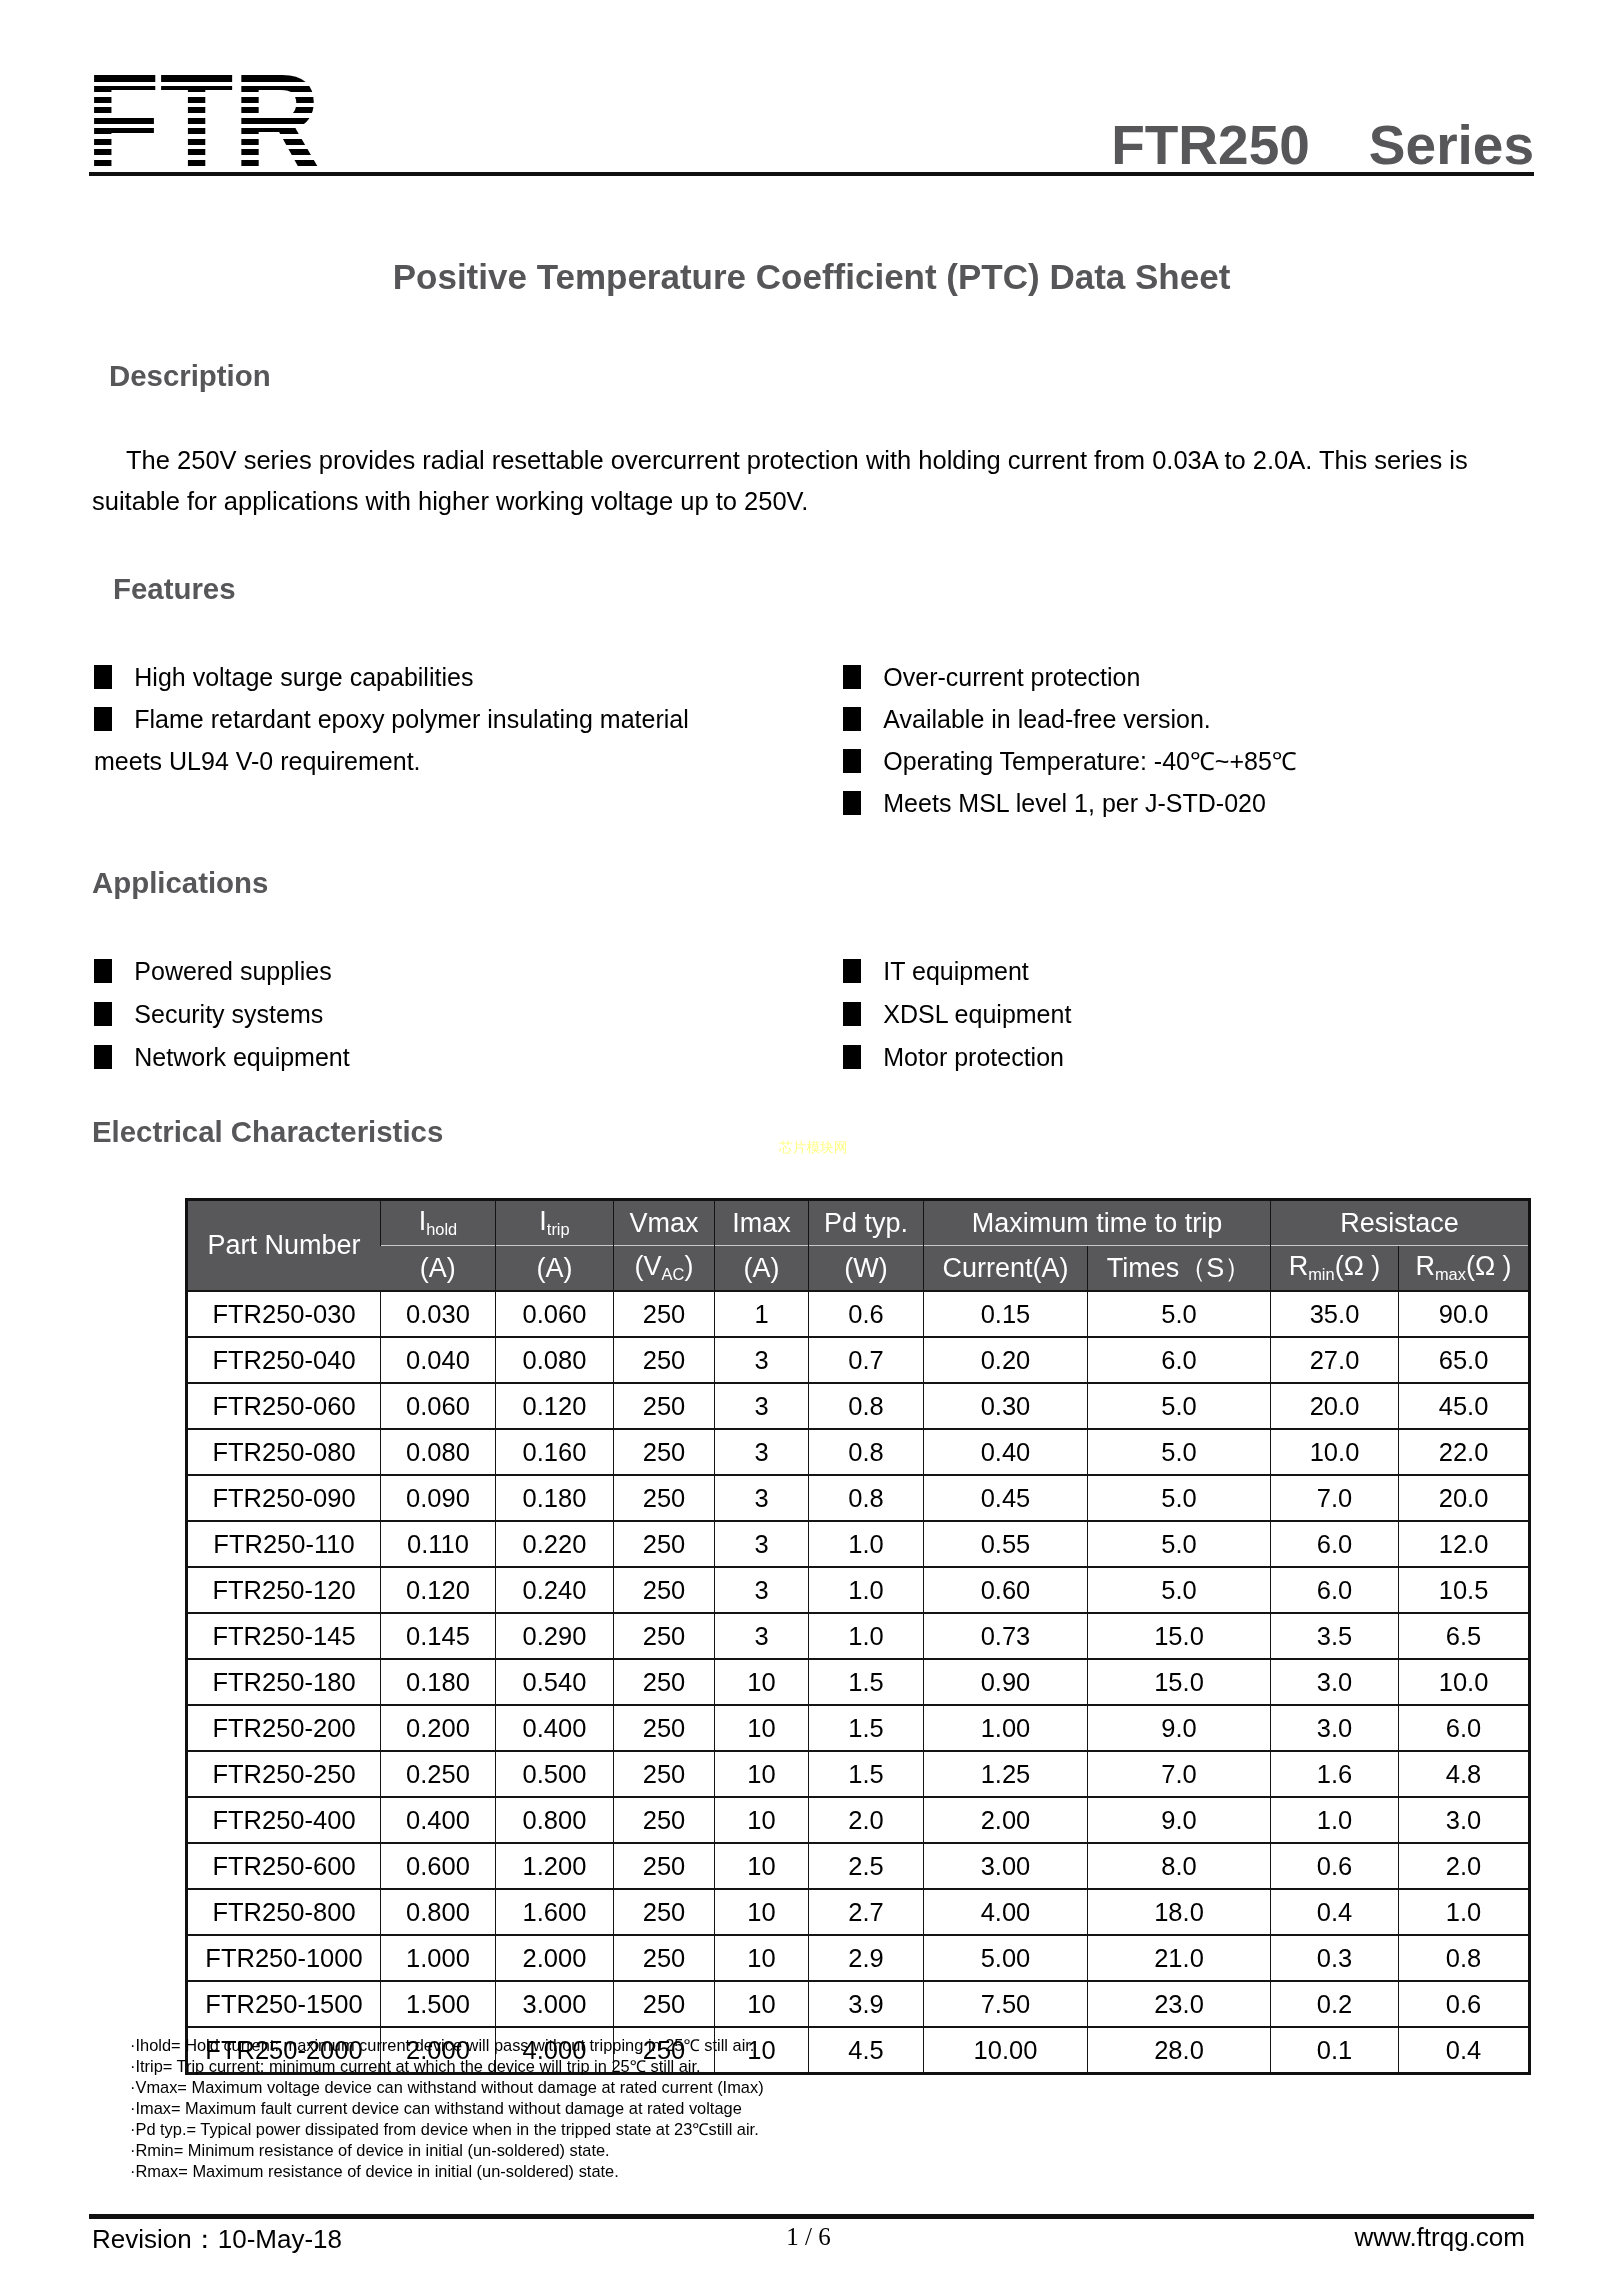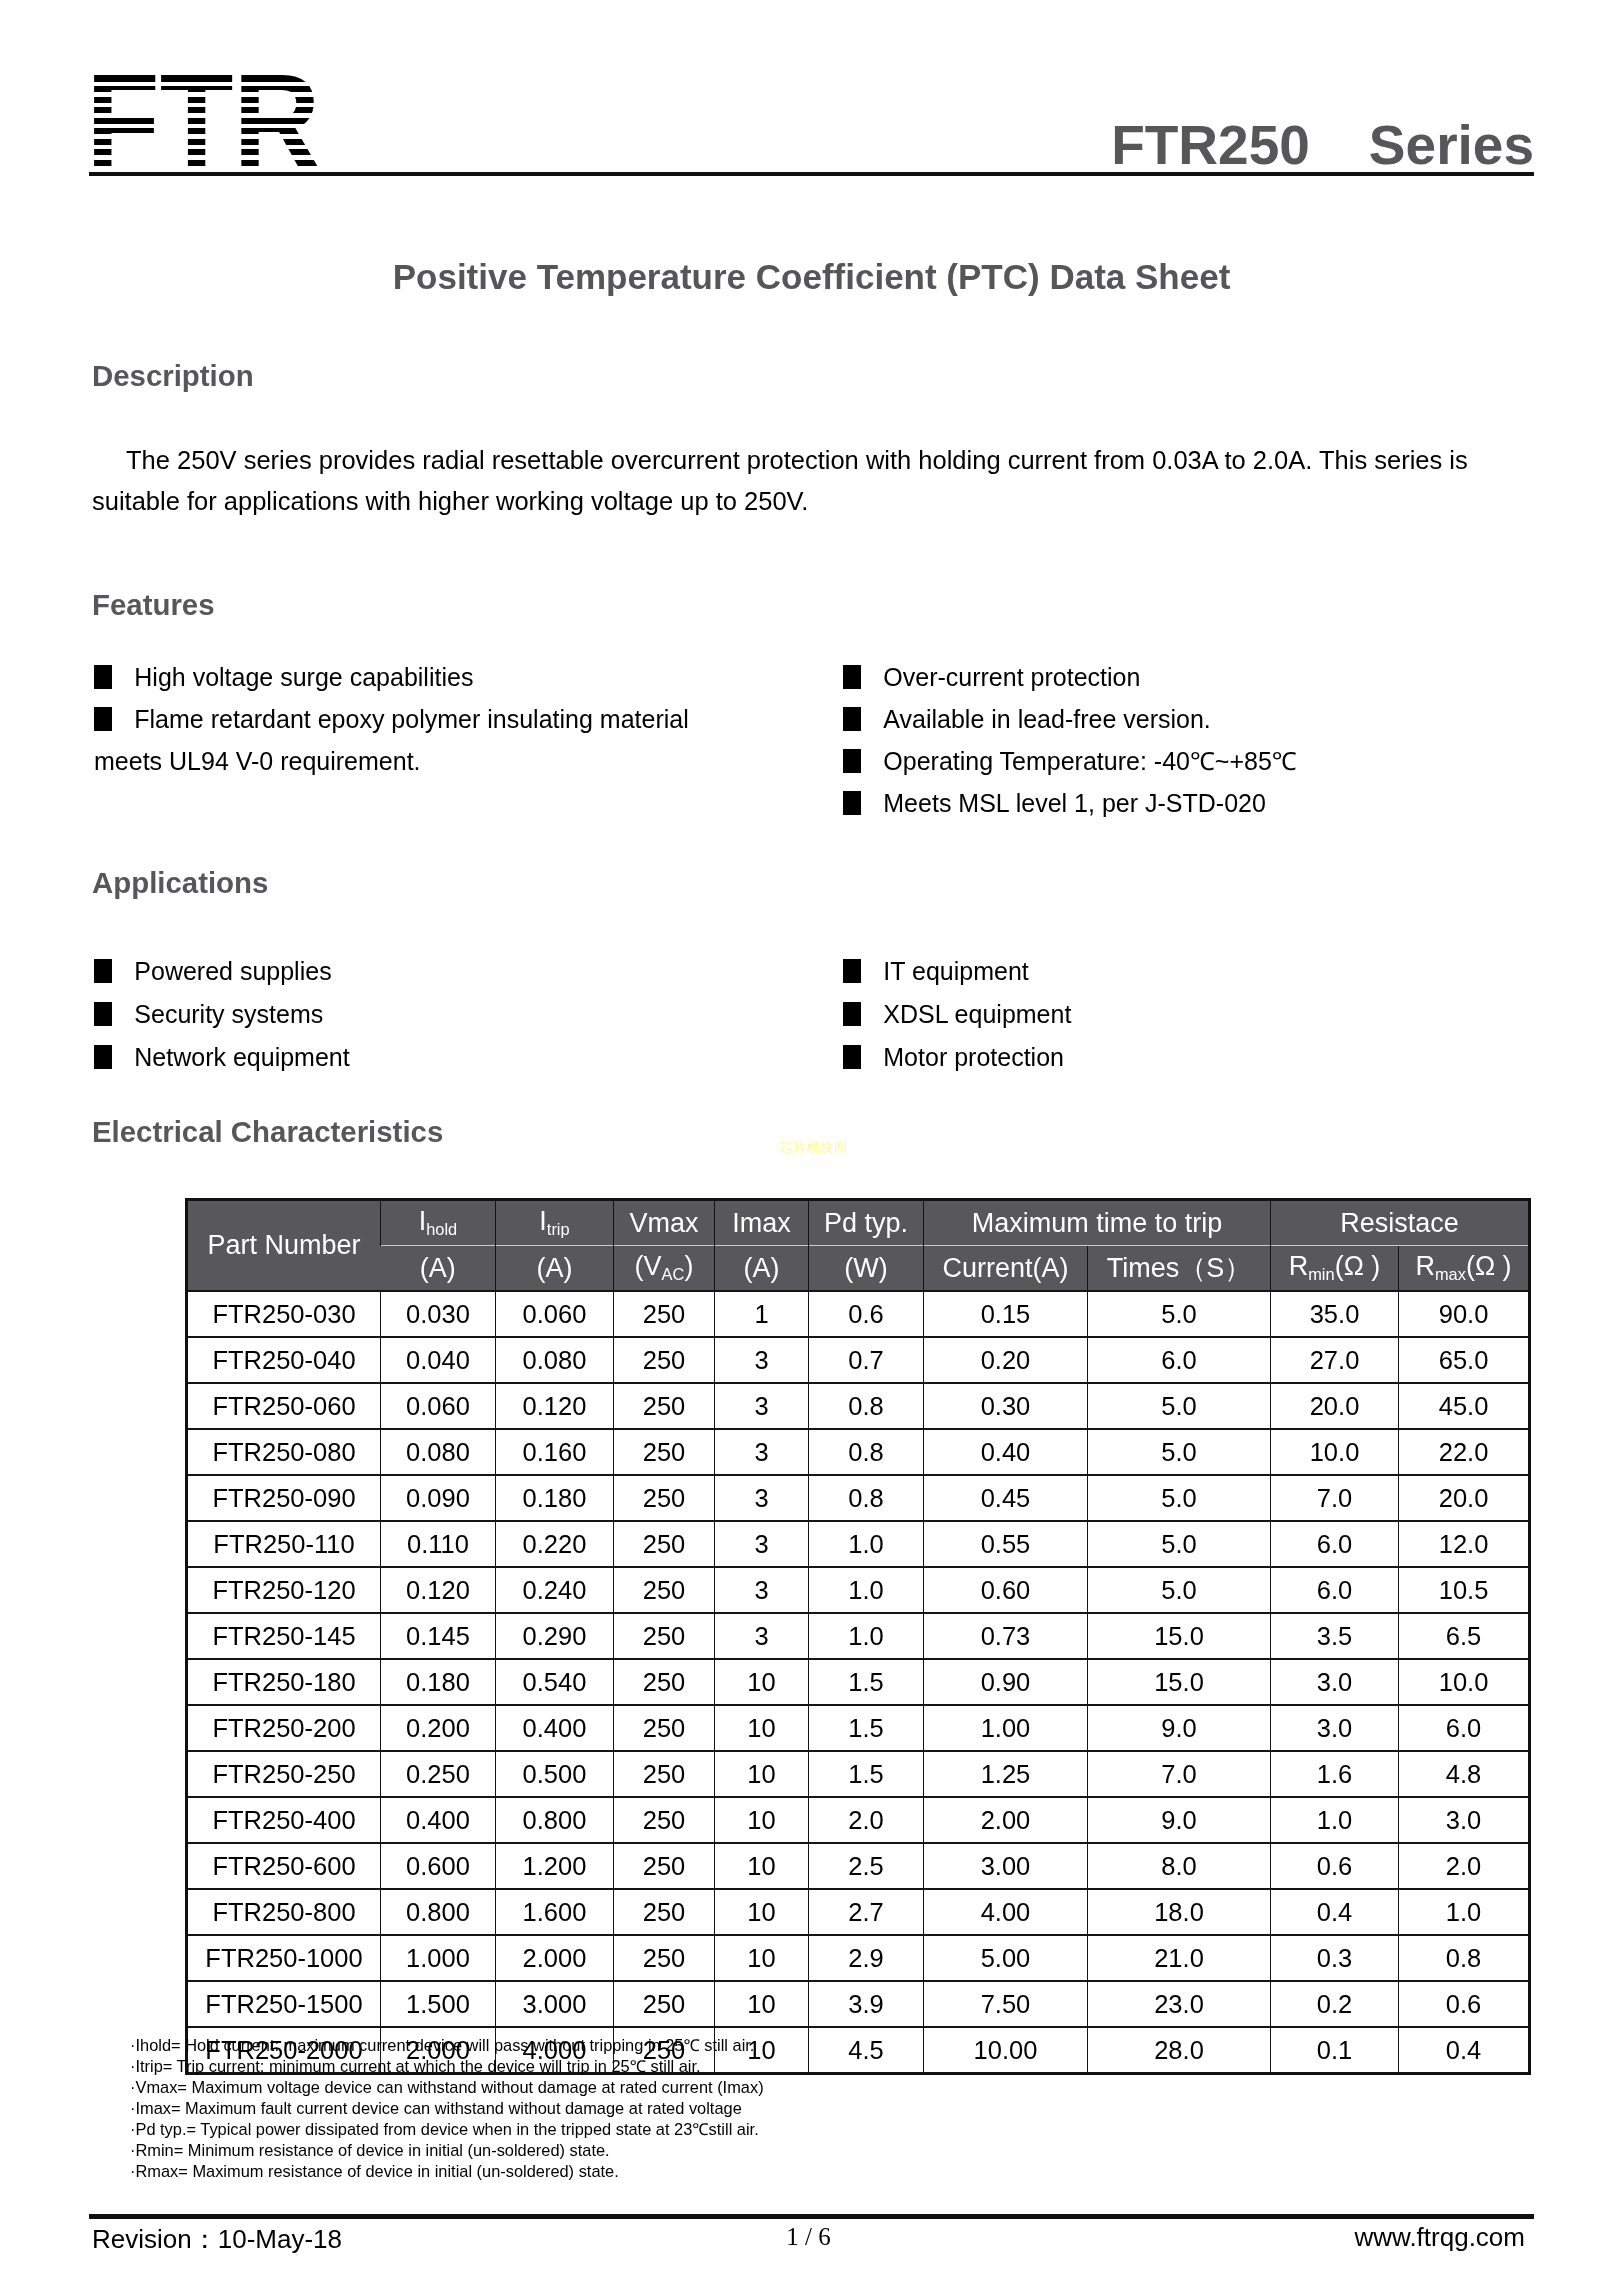--- a/index.html
+++ b/index.html
@@ -24,22 +24,22 @@
     display:flex;gap:59px;white-space:nowrap;justify-content:space-between;
   }
   .rule-top{position:absolute;left:89px;right:89px;top:172px;height:3.9px;background:#101010;}
   
   .doc-title{
     position:absolute;left:0;right:0;top:257px;text-align:center;
     font-size:35px;font-weight:bold;color:#565659;
   }
   
   .sec-heading{position:absolute;left:92px;font-size:29.4px;font-weight:bold;color:#57575a;}
-  .h-desc{top:359px;}
-  .h-feat{top:588px;}
+  .h-desc{top:359px;margin-left:17px;}
+  .h-feat{top:572px;margin-left:21px;}
   .h-apps{top:866px;}
   .h-elec{top:1115px;}
   
   .desc-body{
     position:absolute;left:92px;top:440px;width:1446px;
     font-size:25.5px;line-height:41px;text-indent:34px;color:#000;
   }
   
   .blist{position:absolute;font-size:25px;color:#000;white-space:nowrap;}
   .blist .item{display:block;}

